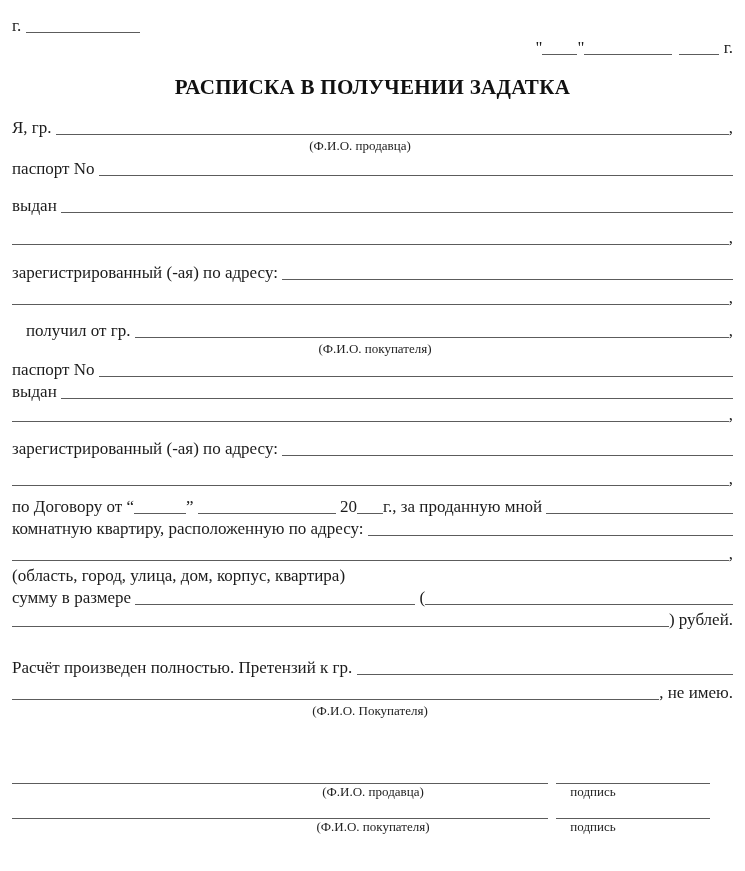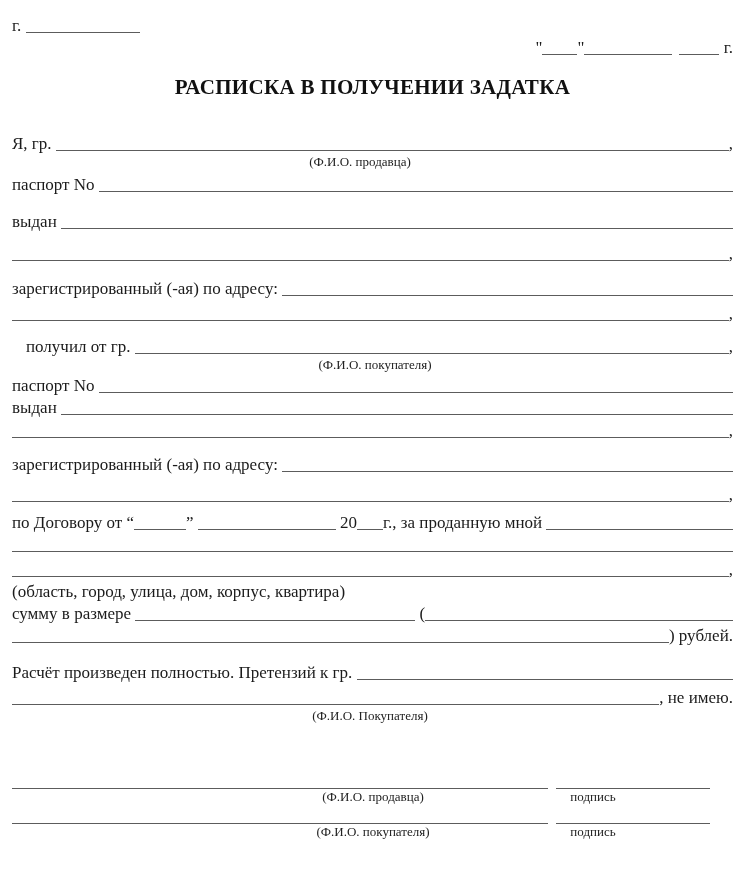--- a/index.html
+++ b/index.html
@@ -56,21 +56,21 @@
     <div class="row justify-end">
       <span class="t">"</span>
       <span class="blank" style="width: 35px;"></span>
       <span class="t">"</span>
       <span class="blank" style="width: 88px;"></span>
       <span class="gap" style="width: 7px;"></span>
       <span class="blank" style="width: 40px;"></span>
       <span class="t"> г.</span>
     </div>
     <div class="title-row" style="margin-top: 16px;"><span>РАСПИСКА В ПОЛУЧЕНИИ ЗАДАТКА</span></div>
-    <div class="row" style="margin-top: 32px;">
+    <div class="row" style="margin-top: 16px;">
       <span class="t">Я, гр. </span>
       <span class="blank grow"></span>
       <span class="t">,</span>
     </div>
     <div class="cap-row" style="height: 17px;">
       <span class="cap" style="left: 348px;">(Ф.И.О. продавца)</span>
     </div>
     <div class="row" style="margin-top: 2px;">
       <span class="t">паспорт No </span>
       <span class="blank grow"></span>
@@ -123,40 +123,41 @@
       <span class="t">по Договору от “</span>
       <span class="blank" style="width: 52px;"></span>
       <span class="t">” </span>
       <span class="blank" style="width: 138px;"></span>
       <span class="t"> 20</span>
       <span class="blank" style="width: 26px;"></span>
       <span class="t">г., за проданную мной </span>
       <span class="blank grow"></span>
     </div>
     <div class="row">
+      <span class="t">комнатную квартиру, расположенную по адресу: </span>
       <span class="blank grow"></span>
     </div>
     <div class="row" style="margin-top: 3px;">
       <span class="blank grow"></span>
       <span class="t">,</span>
     </div>
     <div class="row">
       <span class="t">(область, город, улица, дом, корпус, квартира)</span>
     </div>
     <div class="row">
       <span class="t">сумму в размере </span>
       <span class="blank" style="width: 280px;"></span>
       <span class="t"> (</span>
       <span class="blank grow"></span>
     </div>
     <div class="row">
       <span class="blank grow"></span>
       <span class="t">) рублей.</span>
     </div>
-    <div class="row" style="margin-top: 15px;">
+    <div class="row" style="margin-top: 26px;">
       <span class="t">Расчёт произведен полностью. Претензий к гр. </span>
       <span class="blank grow"></span>
     </div>
     <div class="row" style="margin-top: 3px; text-align: right;">
       <span class="blank grow"></span>
       <span class="t">, не имею.</span>
     </div>
     <div class="cap-row" style="height: 17px;">
       <span class="cap" style="left: 358px;">(Ф.И.О. Покупателя)</span>
     </div>

